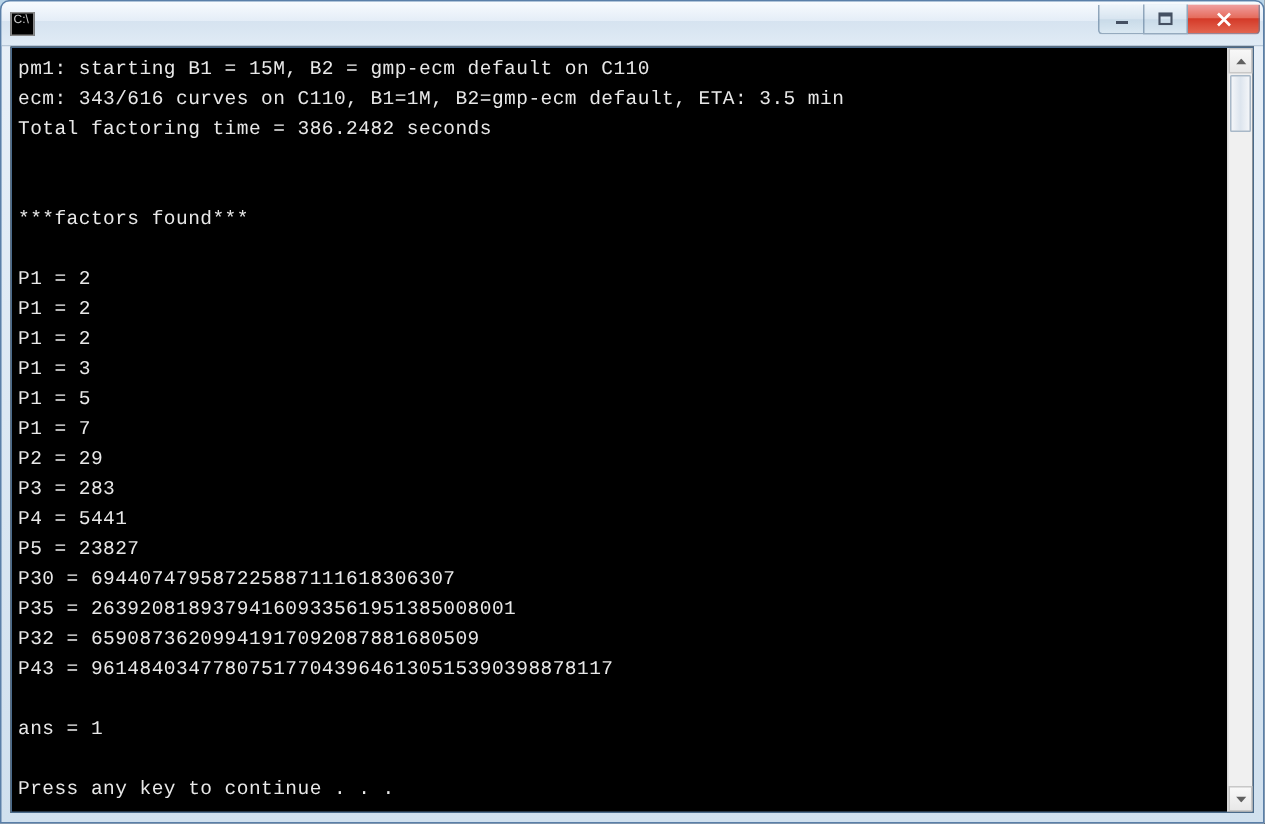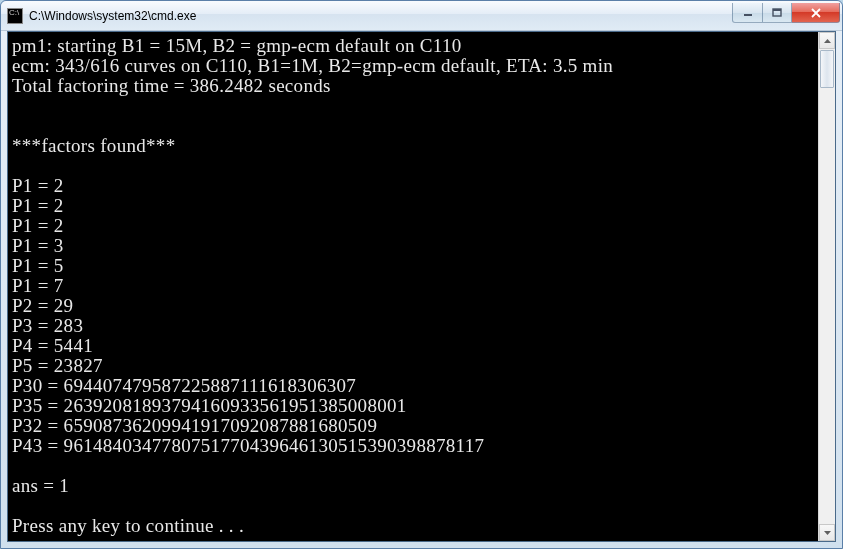--- a/index.html
+++ b/index.html
@@ -70,22 +70,22 @@
       flex: 1;
       margin: 0 6px 6px 6px;
       background: #000;
       border: 1px solid #4a6a8a;
       position: relative;
       display: flex;
     }
     .console {
       flex: 1;
       color: #e8e8e8;
-      font-family: Liberation Serif, serif;
-      font-size: 19px;
+      font-family: Liberation Mono, monospace;
+      font-size: 13px;
       line-height: 20px;
       padding: 4px 4px 0 4px;
       white-space: pre;
       overflow: hidden;
       letter-spacing: 0.3px;
     }
     .scrollbar {
       width: 17px;
       background: #f0f0f0;
       border-left: 1px solid #d8d8d8;
@@ -111,21 +111,20 @@
       border: 1px solid #a8b8c8;
       border-radius: 1px;
     }
   </style>
 </head>
 <body>
 
 <div class="window">
   <div class="titlebar">
     <div class="title-icon">C:\</div>
-    <div class="title-text">C:\Windows\system32\cmd.exe</div>
     <div class="title-spacer"></div>
     <div class="win-buttons">
       <div class="win-btn min">
         <svg width="10" height="10" viewBox="0 0 10 10">
             <rect x="1" y="6" width="8" height="2" fill="currentColor"></rect>
           </svg>
       </div>
       <div class="win-btn max">
         <svg width="10" height="10" viewBox="0 0 10 10">
             <rect x="1" y="1" width="8" height="7" fill="none" stroke="currentColor" stroke-width="1.4"></rect>

